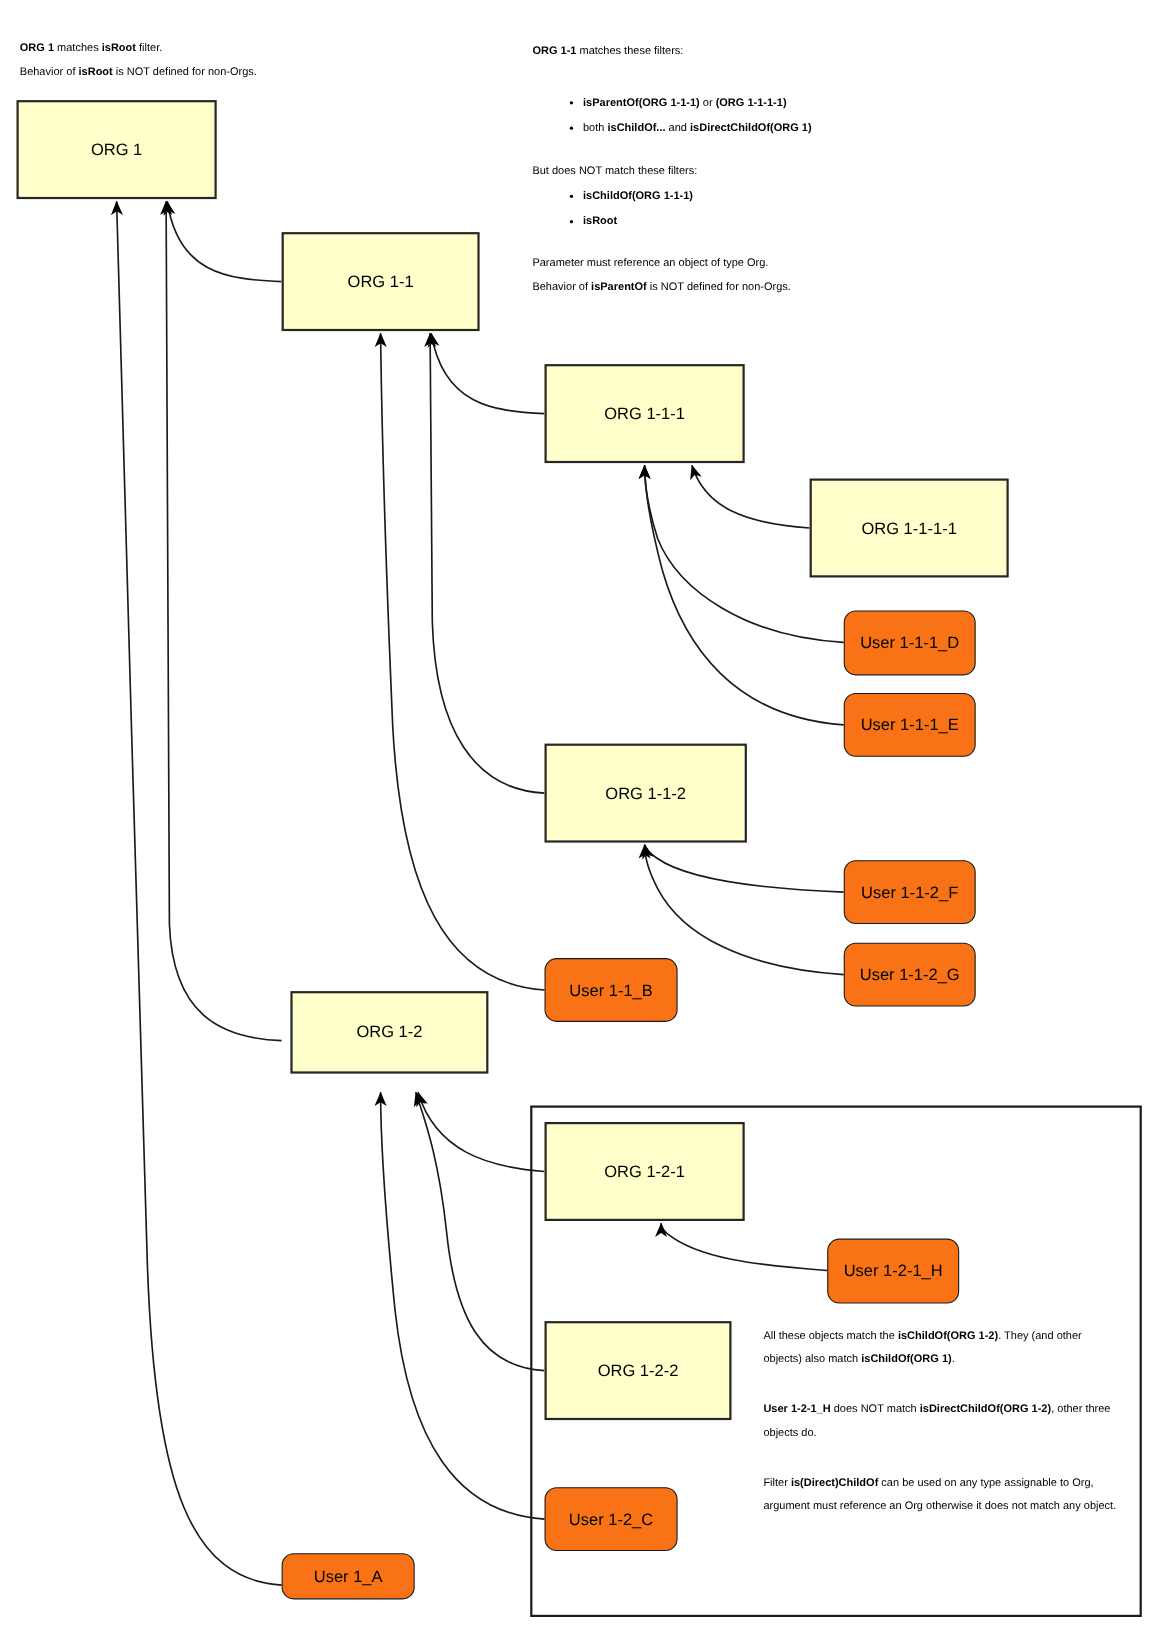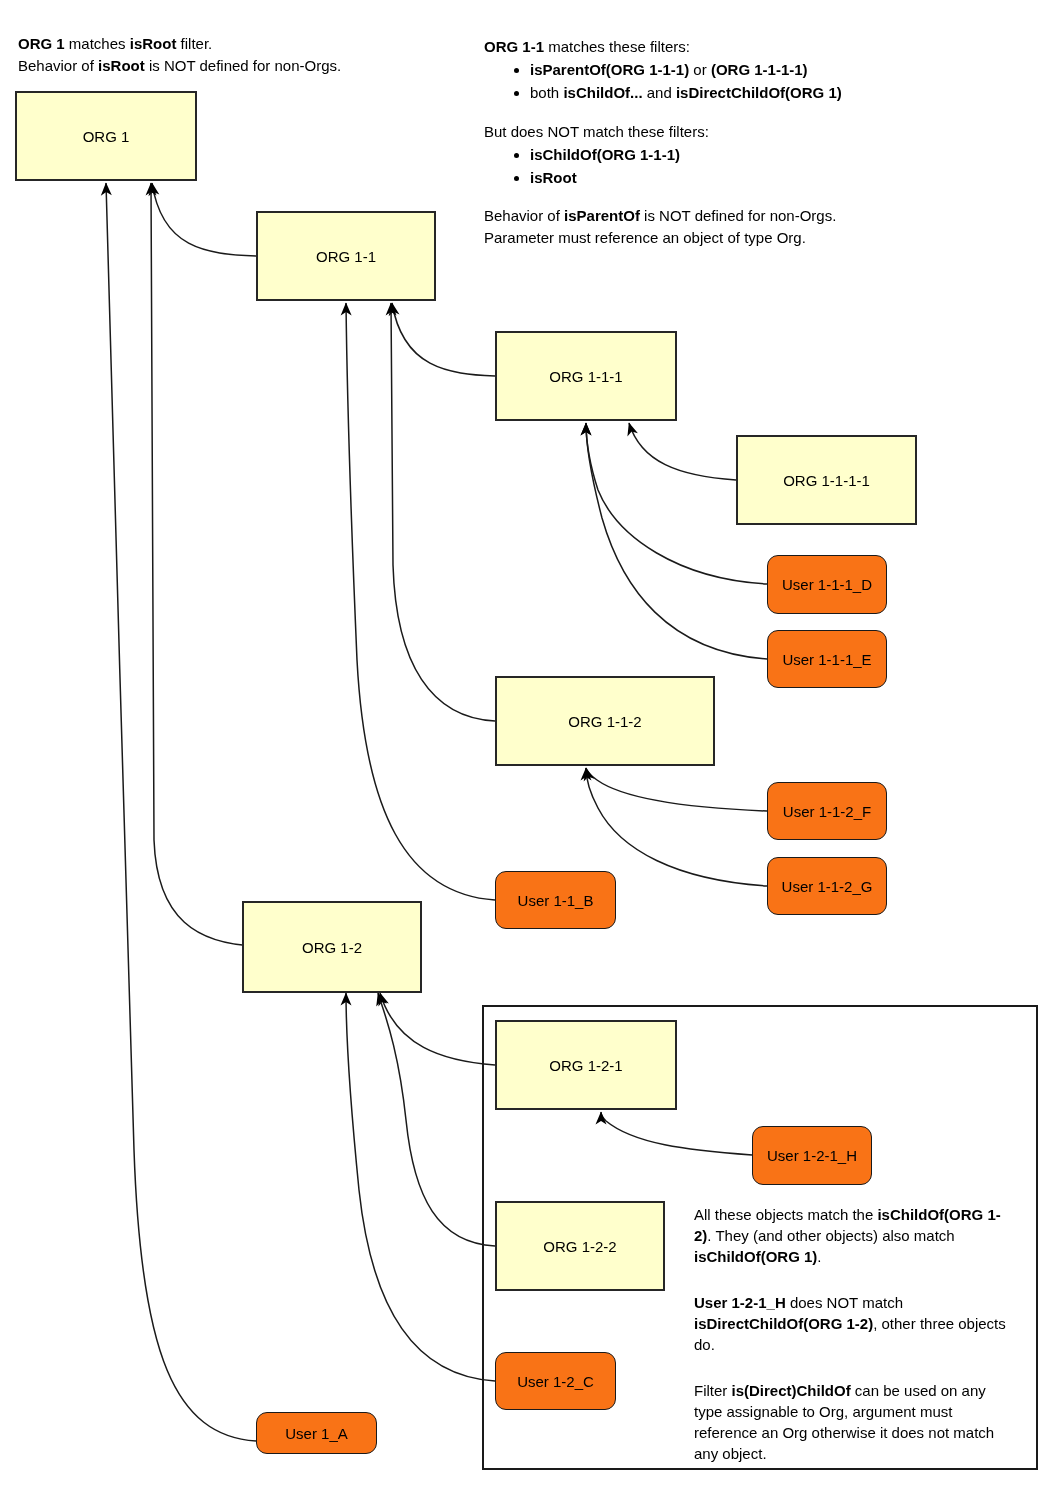--- a/index.html
+++ b/index.html
@@ -6,26 +6,26 @@
   .canvas{position:relative;width:1052px;height:1487px;background:#ffffff;
           font-family:"Liberation Sans",sans-serif;color:#000;overflow:hidden;}
   svg.edges{position:absolute;left:0;top:0;width:1052px;height:1487px;}
   svg.edges path.edge{fill:none;stroke:#1a1a1a;stroke-width:1.5;}
   .node{position:absolute;display:flex;align-items:center;justify-content:center;
         font-size:15px;box-sizing:border-box;text-align:center;}
   .org{background:#FFFFCC;border:2px solid #262626;}
   .user{background:#f97316;border:1.6px solid #1a1a1a;border-radius:11px;}
   .container-box{position:absolute;left:482px;top:1005px;width:556px;height:465px;
         border:2px solid #1a1a1a;box-sizing:border-box;background:transparent;}
-  .note{position:absolute;font-size:15px;line-height:22px;}
+  .note{position:absolute;font-size:10px;line-height:22px;}
   .b{font-weight:bold;}
   .note p{margin:0;}
   .note ul{margin:0;padding-left:46px;list-style:disc;}
   .note li{line-height:23px;}
-  .note-tr ul.match{}
+  .note-tr ul.match{margin-top:24px;}
   .note-tr p.intro{margin-top:17px;}
   .note-tr ul.notmatch{}
   .note-tr .footer{margin-top:16px;}
   .note-box p{margin:12px 0 25px 0;line-height:21px;}
   .note-box p:last-child{margin-bottom:0;}
 </style>
 </head>
 <body>
 
 <div class="canvas">
@@ -66,33 +66,33 @@
     </div>
   <div class="node org" style="left:736px;top:435px;width:181px;height:90px">
       <span>ORG 1-1-1-1</span>
     </div>
   <div class="node user" style="left:767px;top:555px;width:120px;height:59px">
       <span>User 1-1-1_D</span>
     </div>
   <div class="node user" style="left:767px;top:630px;width:120px;height:58px">
       <span>User 1-1-1_E</span>
     </div>
-  <div class="node org" style="left:495px;top:676px;width:220px;height:90px">
+  <div class="node org" style="left:495px;top:676px;width:184px;height:90px">
       <span>ORG 1-1-2</span>
     </div>
   <div class="node user" style="left:767px;top:782px;width:120px;height:58px">
       <span>User 1-1-2_F</span>
     </div>
   <div class="node user" style="left:767px;top:857px;width:120px;height:58px">
       <span>User 1-1-2_G</span>
     </div>
   <div class="node user" style="left:495px;top:871px;width:121px;height:58px">
       <span>User 1-1_B</span>
     </div>
-  <div class="node org" style="left:242px;top:901px;width:180px;height:92px">
+  <div class="node org" style="left:264px;top:901px;width:180px;height:75px">
       <span>ORG 1-2</span>
     </div>
   <div class="node org" style="left:495px;top:1020px;width:182px;height:90px">
       <span>ORG 1-2-1</span>
     </div>
   <div class="node user" style="left:752px;top:1126px;width:120px;height:59px">
       <span>User 1-2-1_H</span>
     </div>
   <div class="node org" style="left:495px;top:1201px;width:170px;height:90px">
       <span>ORG 1-2-2</span>
@@ -114,22 +114,22 @@
     <ul class="match">
       <li><span class="b">isParentOf(ORG 1-1-1)</span><span> or </span><span class="b">(ORG 1-1-1-1)</span></li>
       <li><span>both </span><span class="b">isChildOf...</span><span> and </span><span class="b">isDirectChildOf(ORG 1)</span></li>
     </ul>
     <p class="intro"><span>But does NOT match these filters:</span></p>
     <ul class="notmatch">
       <li><span class="b">isChildOf(ORG 1-1-1)</span></li>
       <li><span class="b">isRoot</span></li>
     </ul>
     <div class="footer">
+      <p><span>Parameter must reference an object of type Org.</span></p>
       <p><span>Behavior of </span><span class="b">isParentOf</span><span> is NOT defined for non-Orgs.</span></p>
-      <p><span>Parameter must reference an object of type Org.</span></p>
     </div>
   </div>
 
   <div class="note note-box" style="left:694px;top:1192px;width:322px">
     <p><span>All these objects match the </span><span class="b">isChildOf(ORG 1-2)</span><span>. They (and other objects) also match </span><span class="b">isChildOf(ORG 1)</span><span>.</span></p>
     <p><span class="b">User 1-2-1_H</span><span> does NOT match </span><span class="b">isDirectChildOf(ORG 1-2)</span><span>, other three objects do.</span></p>
     <p><span>Filter </span><span class="b">is(Direct)ChildOf</span><span> can be used on any type assignable to Org, argument must reference an Org otherwise it does not match any object.</span></p>
   </div>
 
 </div>

